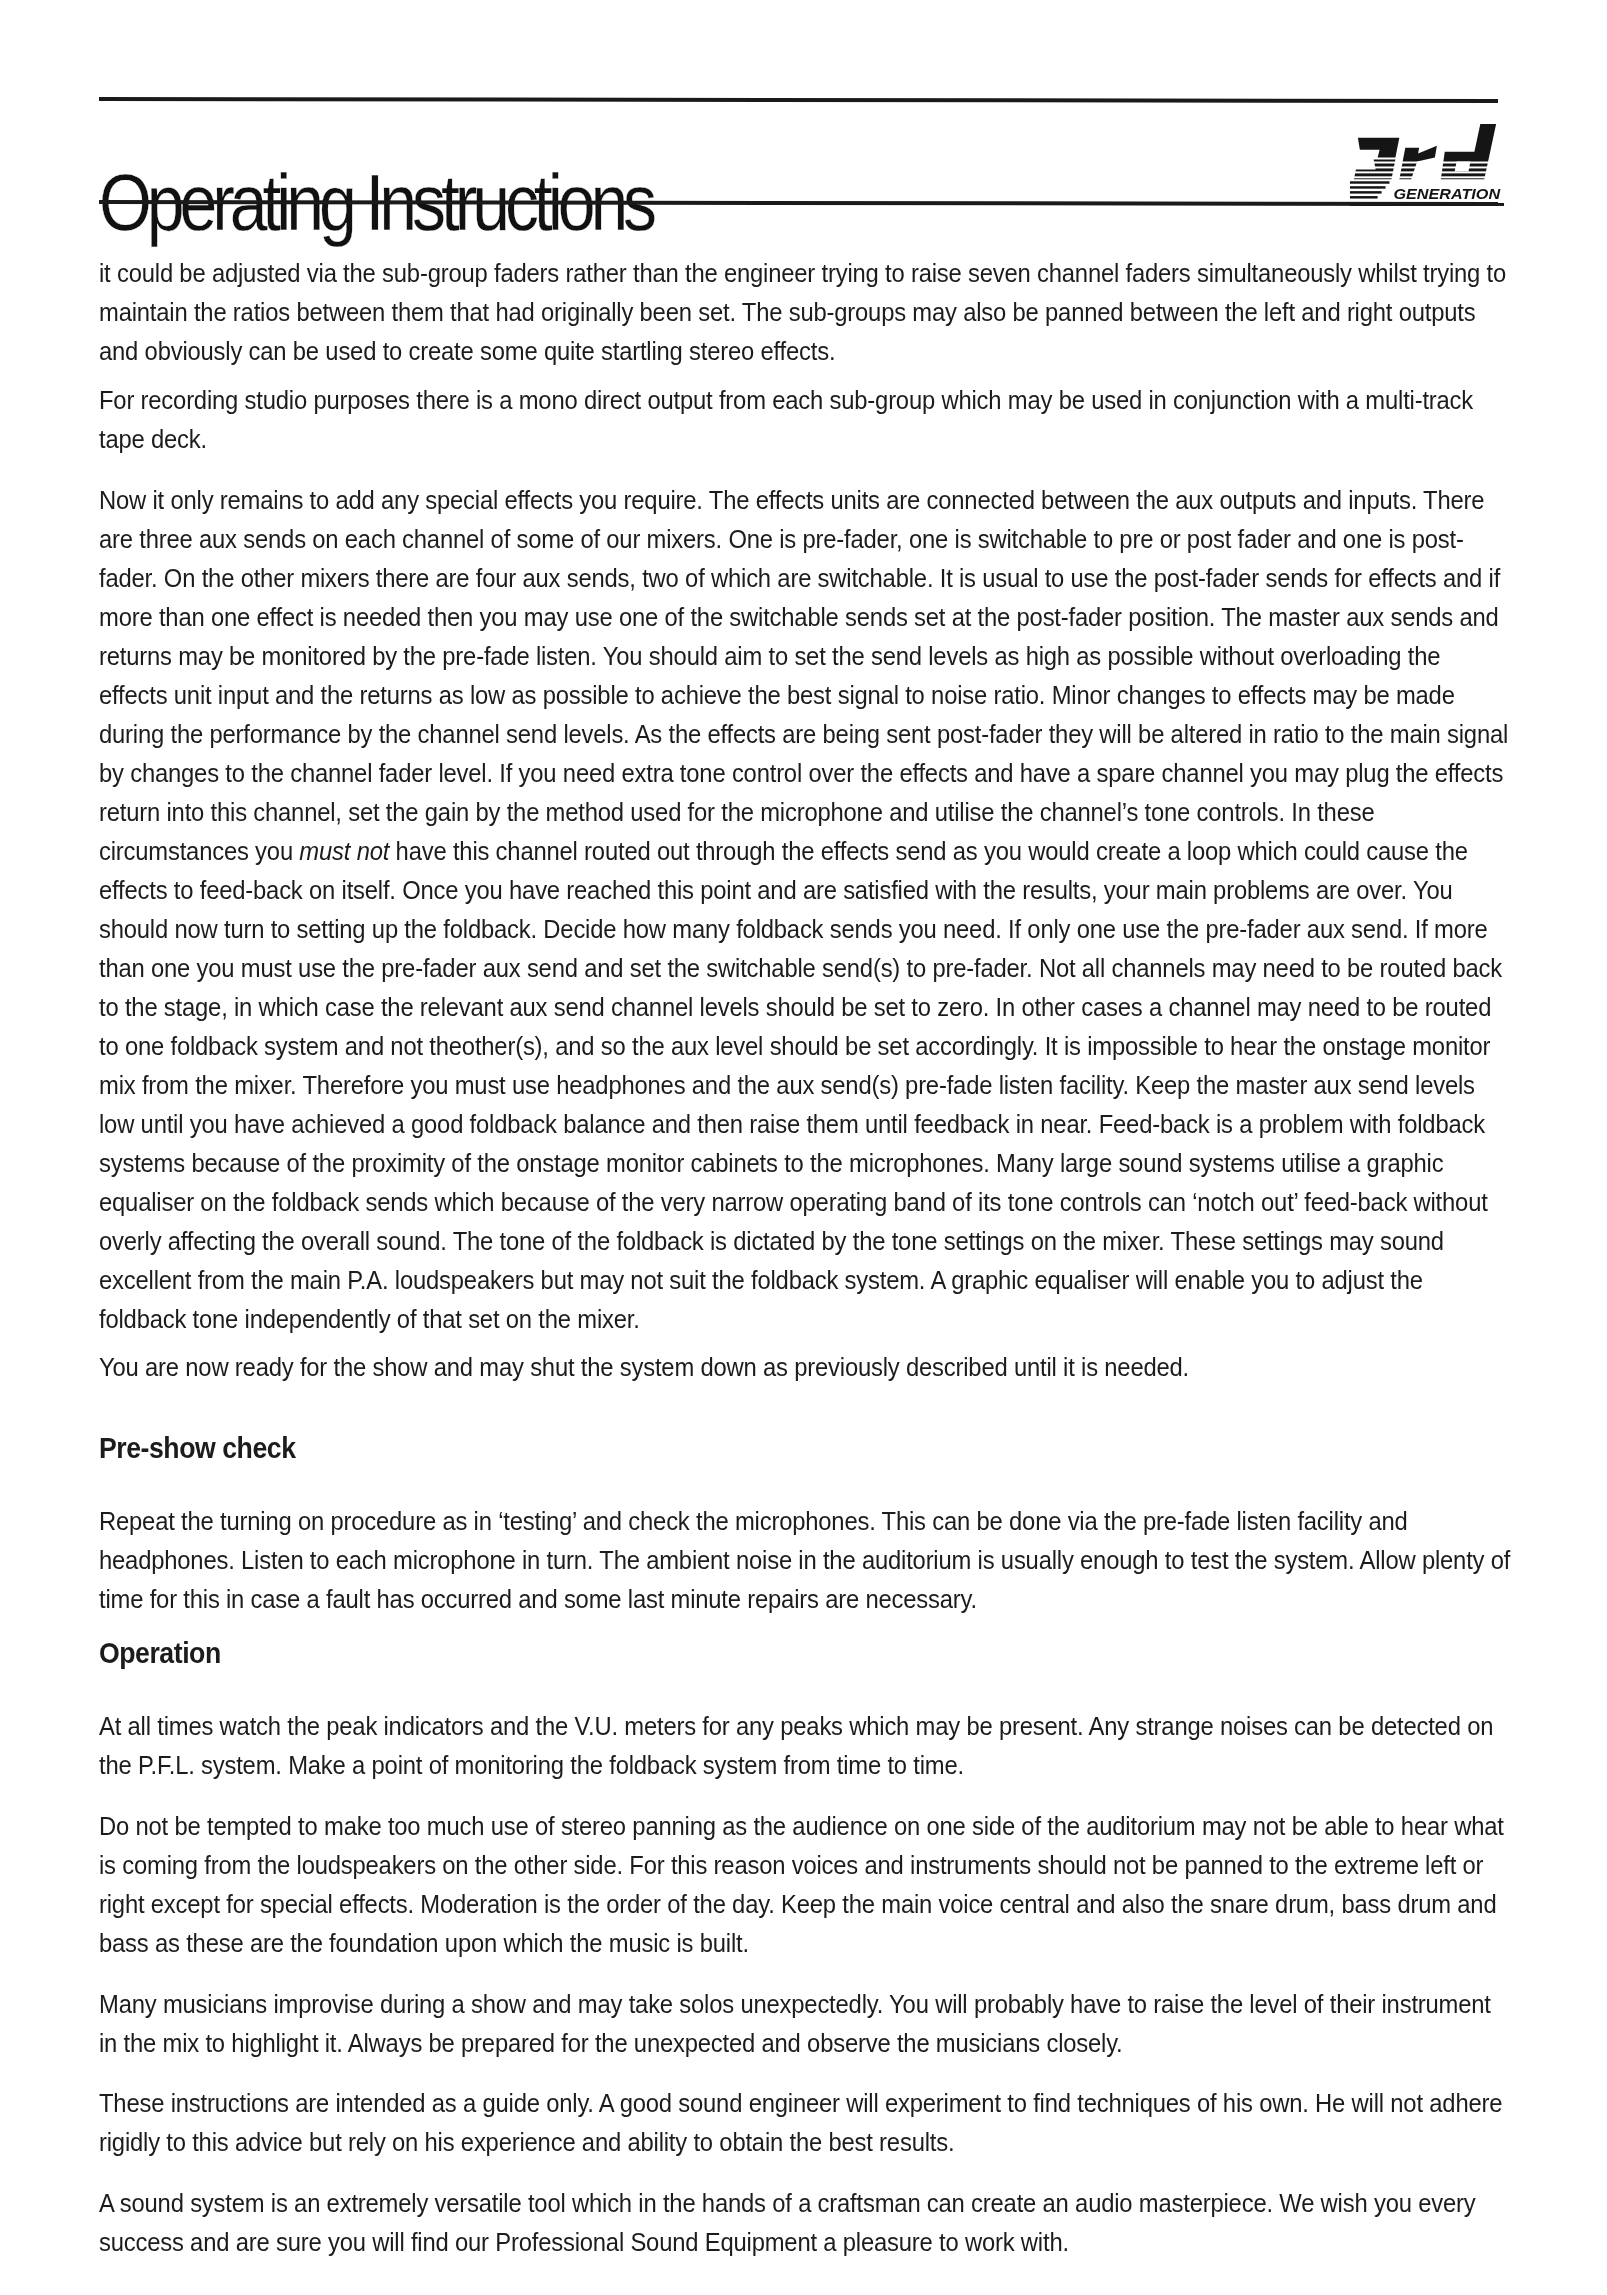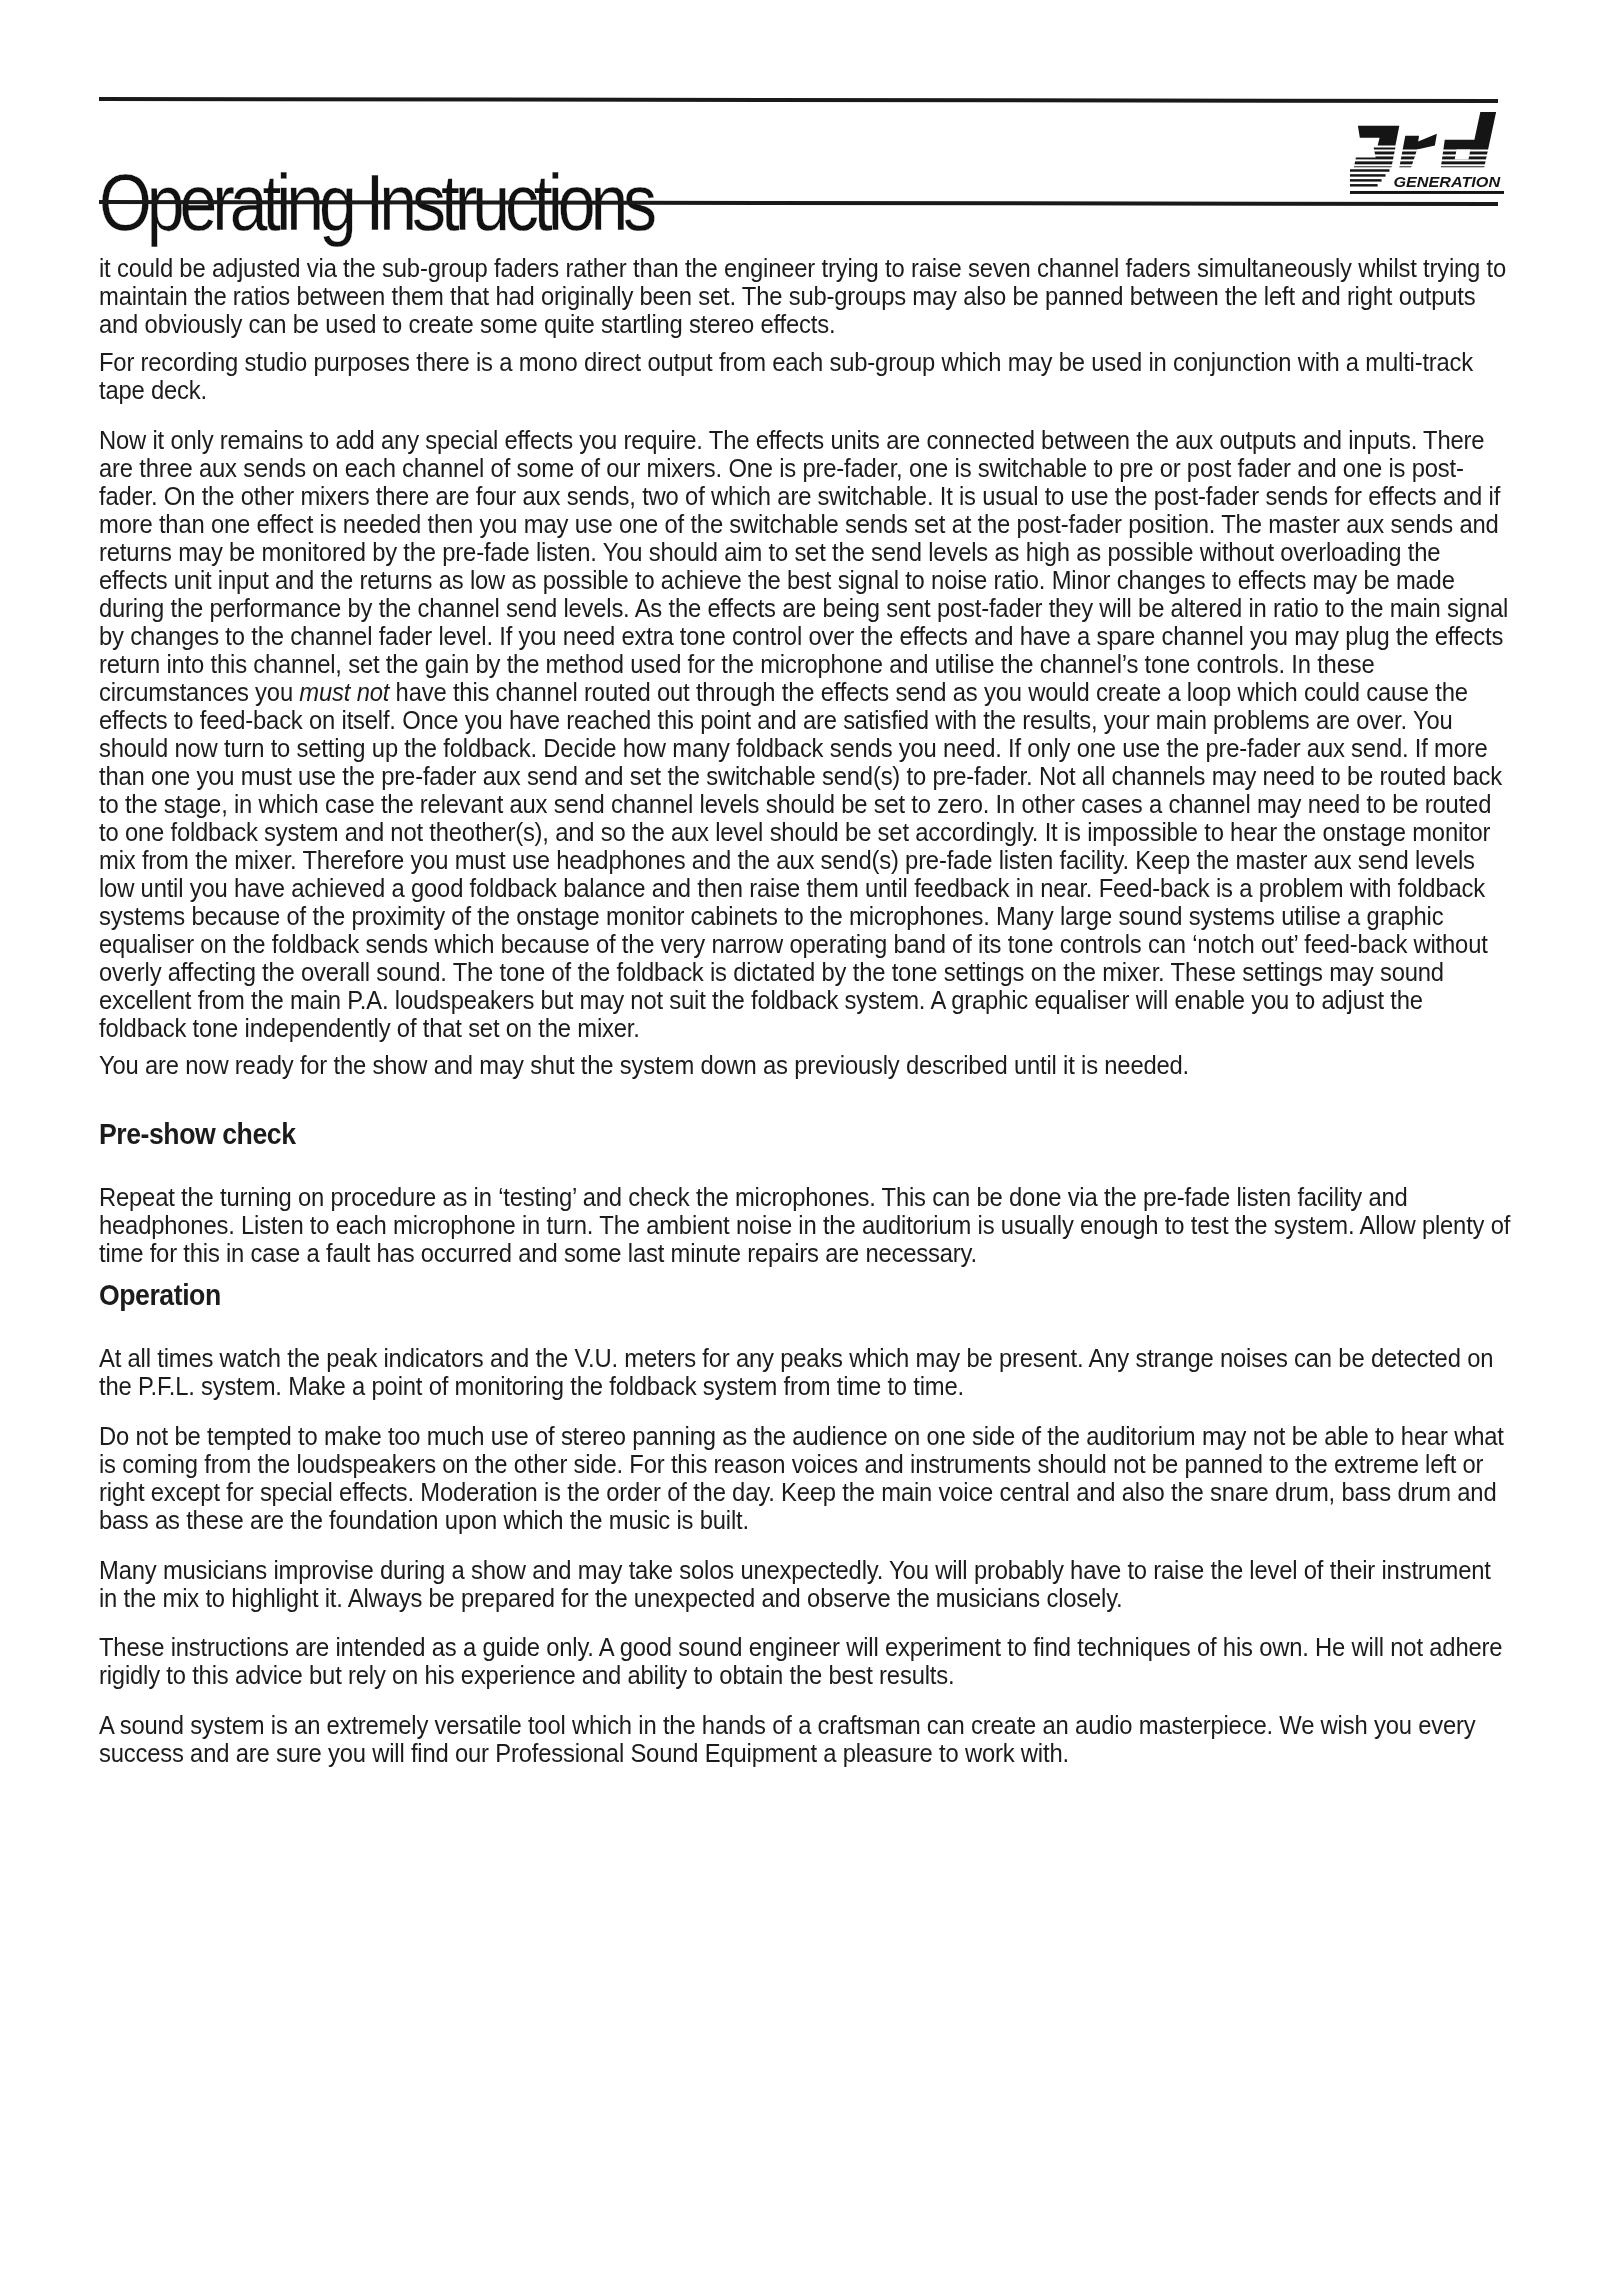--- a/index.html
+++ b/index.html
@@ -10,24 +10,24 @@
     .rule { position: absolute; left: 99px; width: 1399px; height: 3.9px; background: #1a1a1a; }
     .rule.top { top: 98px; transform: rotate(0.08deg); }
     .rule.bottom { top: 201px; transform: rotate(0.08deg); }
     .title {
       position: absolute; left: 99px; top: 110px;
       font-family: "Liberation Sans", sans-serif; font-weight: 400;
       font-size: 79px; letter-spacing: -5.9px; line-height: 1; color: #111;
       transform: scaleX(0.86); transform-origin: left top;
       -webkit-text-stroke: 0.3px #fff;
     }
-    .logo { position: absolute; left: 1348px; top: 104px; width: 158px; height: 93px; }
+    .logo { position: absolute; left: 1348px; top: 116px; width: 158px; height: 93px; }
     .content {
       position: absolute; left: 99px; top: 254px; width: 1419px;
-      font-size: 25.6px; line-height: 28px; letter-spacing: -0.2px;
+      font-size: 25.6px; line-height: 39px; letter-spacing: -0.2px;
     }
     .content p { margin: 0 0 9.9px 0; transform: scaleX(0.93); transform-origin: left top; width: 107%; }
     .content p.gap-lg { margin-bottom: 21.7px; }
     .content h2 {
       font-size: 29.6px; font-weight: 700; margin: 0; letter-spacing: -0.5px;
       transform: scaleX(0.9); transform-origin: left top;
     }
     .h-preshow { margin-top: 41px !important; margin-bottom: 35px !important; }
     .h-operation { margin-top: 13.8px !important; margin-bottom: 35px !important; }
     em { font-style: italic; }

